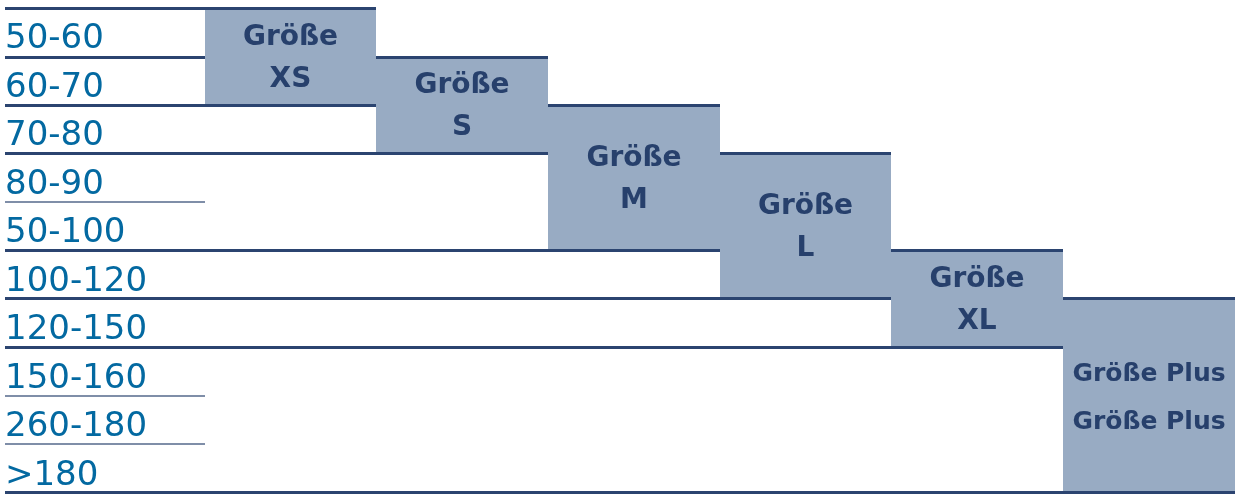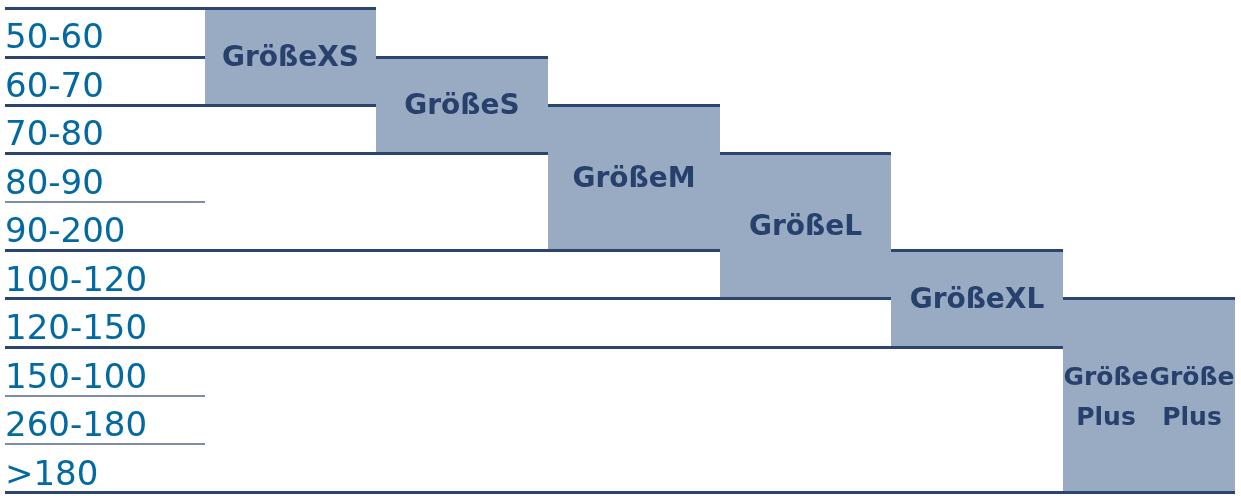--- a/index.html
+++ b/index.html
@@ -2,39 +2,39 @@
 <html><head>
   <meta charset="utf-8">
   <style>
     html, body { margin: 0; padding: 0; background: #ffffff; }
     body { width: 1241px; height: 500px; position: relative; overflow: hidden;
            font-family: "DejaVu Sans", sans-serif; color: #25406b; }
     .label { position: absolute; left: 5px; width: 200px; text-align: left;
              font-size: 34px; line-height: 48px; color: #0369a1; }
     .hline { position: absolute; height: 3px; background: #2b4470; }
     .hline.thin { height: 2px; background: #7f8ea8; }
-    .block { position: absolute; background: #98abc3; display: flex; flex-direction: row;
+    .block { position: absolute; background: #98abc3; display: flex; flex-direction: column;
              align-items: center; justify-content: center; text-align: center;
              font-weight: bold; color: #27406c; font-size: 28px; line-height: 42px;
              box-sizing: border-box; }
     .block.plus { font-size: 25px; line-height: 40px; justify-content: center; }
     .block .sub { display: block; }
     .plus-group { margin: 4px 0; }
   </style>
 </head>
 <body>
 
 <div class="label" style="top:12px">50-60</div>
 <div class="label" style="top:61px">60-70</div>
 <div class="label" style="top:109px">70-80</div>
 <div class="label" style="top:158px">80-90</div>
-<div class="label" style="top:206px">90-200</div>
+<div class="label" style="top:206px">50-100</div>
 <div class="label" style="top:255px">100-120</div>
 <div class="label" style="top:303px">120-150</div>
-<div class="label" style="top:352px">150-100</div>
+<div class="label" style="top:352px">150-160</div>
 <div class="label" style="top:400px">260-180</div>
 <div class="label" style="top:449px">&gt;180</div>
 
 <div class="block" style="left:205px; top:8px; width:171px; height:97px;">
   <span class="sub">Größe</span>
   <span class="sub">XS</span>
 </div>
 <div class="block" style="left:376px; top:57px; width:172px; height:96px;">
   <span class="sub">Größe</span>
   <span class="sub">S</span>

